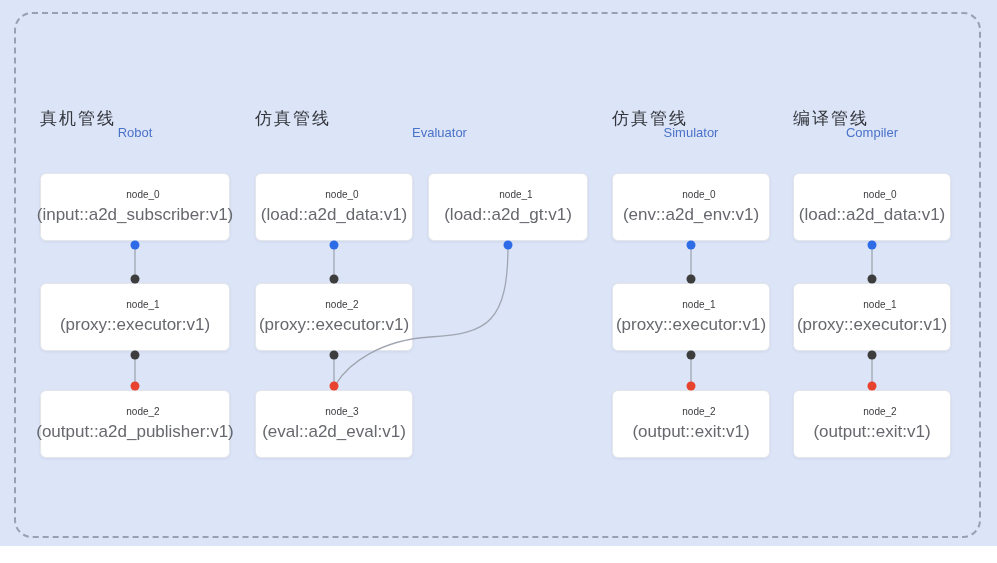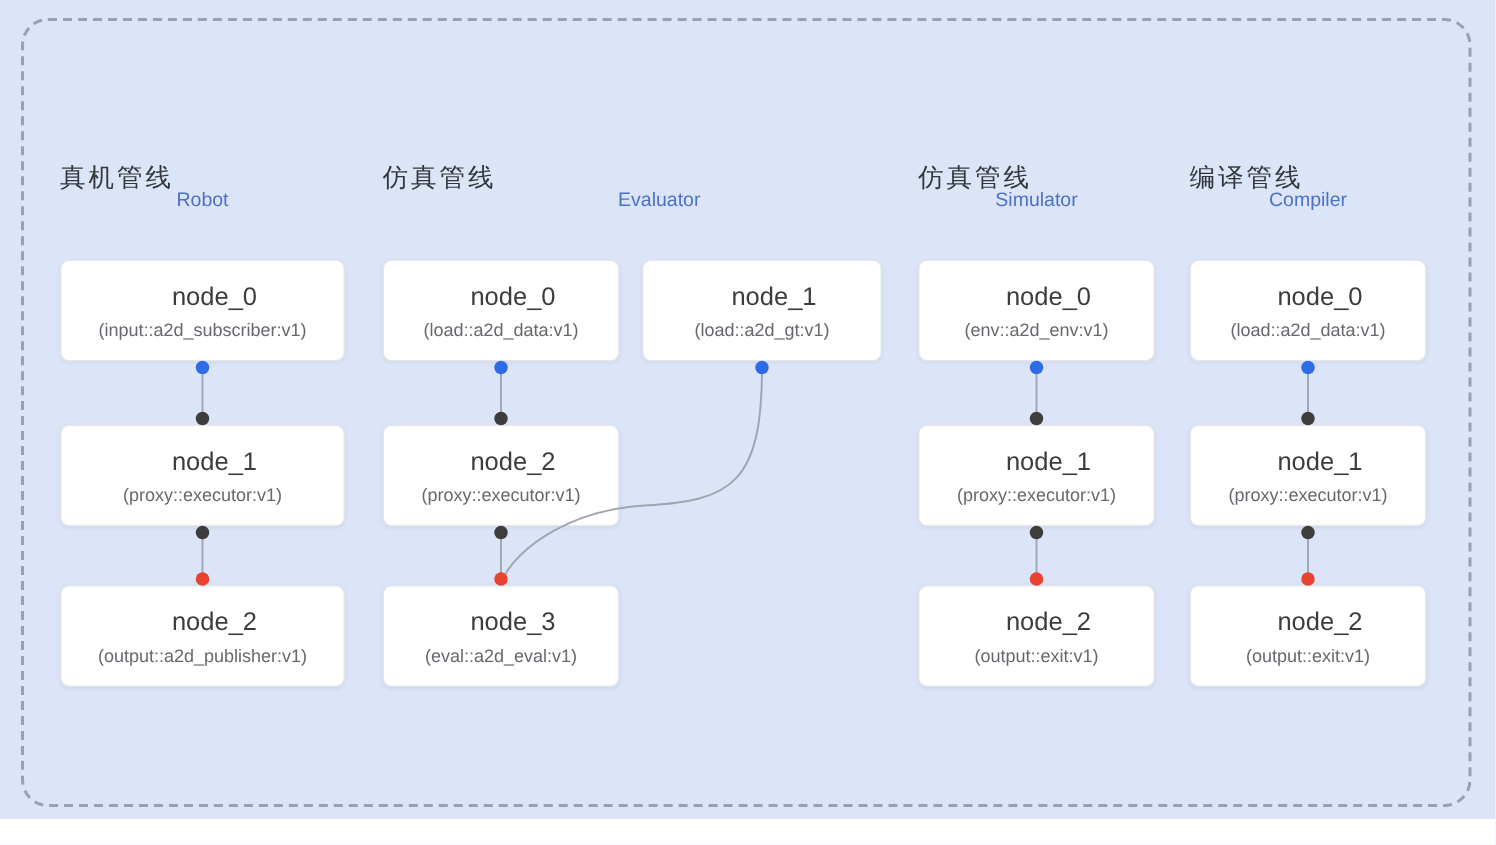--- a/index.html
+++ b/index.html
@@ -38,22 +38,22 @@
     position:absolute;
     height:68px;
     background:var(--node-bg,#ffffff);
     border:1px solid var(--node-border,#e4e6ea);
     border-radius:6px;
     box-shadow:0 1px 3px rgba(40,60,110,0.08);
     display:flex;flex-direction:column;align-items:center;justify-content:center;
     gap:5px;
     box-sizing:border-box;
   }
-  .node-name{font-size:17px;color:#3c3c40;margin-left:16px;}
-  .node-type{font-size:12px;color:#66686d;}
+  .node-name{font-size:10px;color:#3c3c40;margin-left:16px;}
+  .node-type{font-size:17px;color:#66686d;}
   .edges{
     position:absolute;left:0;top:0;
     pointer-events:none;
   }
   .edge-line{stroke:var(--edge,#a0a6b1);stroke-width:1.3;fill:none;}
   .dot-blue{fill:var(--blue-dot,#2e6be6);}
   .dot-black{fill:var(--black-dot,#3d3d3d);}
   .dot-red{fill:var(--red-dot,#e8432e);}
 </style>
 </head>

